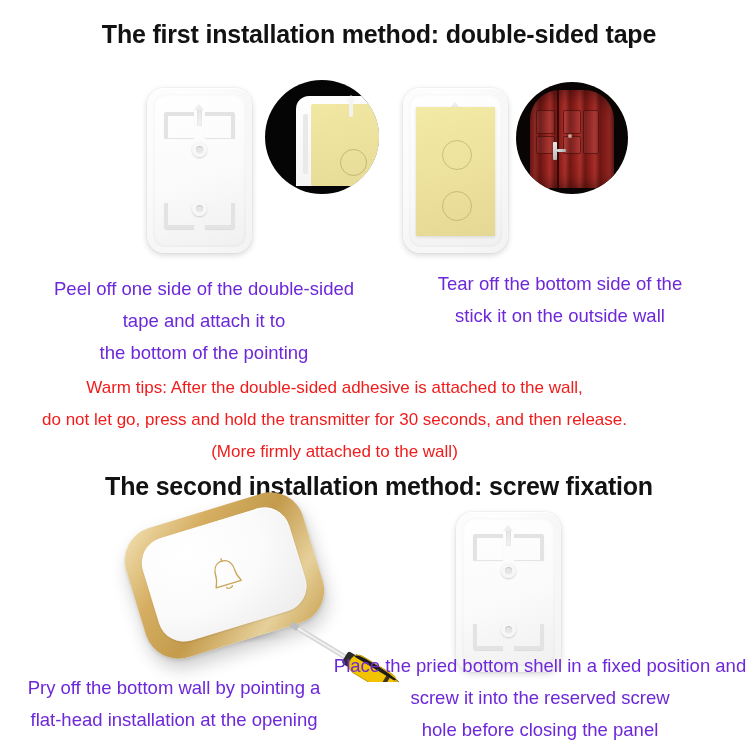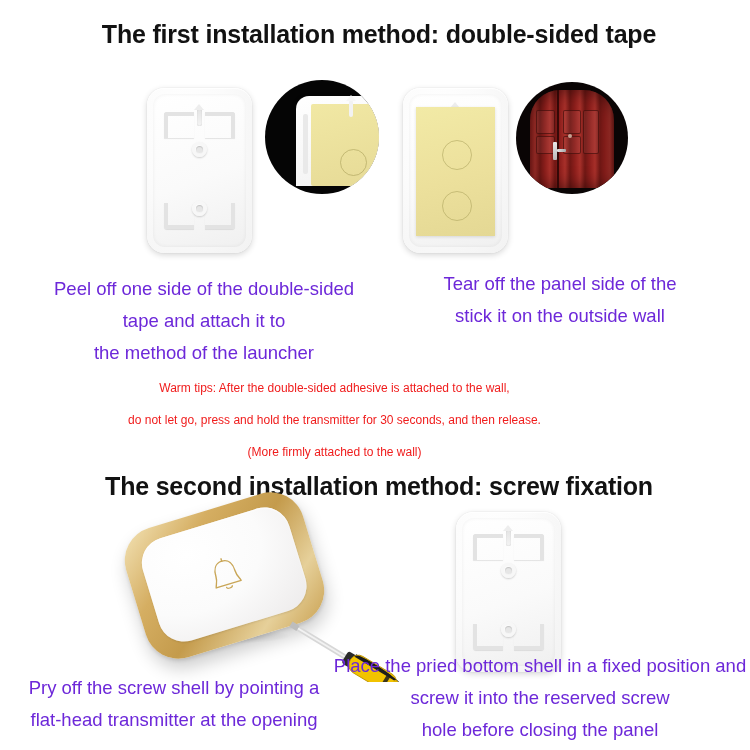--- a/index.html
+++ b/index.html
@@ -44,21 +44,21 @@
 
   #caption-left-1  { left: 14px;  top: 273px; width: 380px; }
   #caption-right-1 { left: 380px; top: 268px; width: 360px; }
 
   .warn {
     position: absolute;
     left: 0;
     width: 669px;
     text-align: center;
     color: #f01c1c;
-    font-size: 12px;
+    font-size: 17px;
     line-height: 32px;
   }
   #warn-block { top: 372px; }
   .warn div { white-space: nowrap; }
 
   #caption-left-2  { left: 0px;   top: 672px; width: 348px; }
   #caption-right-2 { left: 330px; top: 650px; width: 420px; }
 
   
   .art { position: absolute; }
@@ -329,25 +329,25 @@
       <div class="door-panel" style="left:47px; top:54px; width:16px; height:16px;"></div>
       <div class="door-panel" style="left:67px; top:28px; width:14px; height:42px;"></div>
       <div class="door-knobdot" style="left:52px; top:52px;"></div>
       <div class="door-handle"></div>
     </div>
   </div>
 
   <div class="caption" id="caption-left-1">
     <div>Peel off one side of the double-sided</div>
     <div>tape and attach it to</div>
-    <div>the method of the launcher</div>
+    <div>the bottom of the pointing</div>
   </div>
 
   <div class="caption" id="caption-right-1">
-    <div>Tear off the panel side of the</div>
+    <div>Tear off the bottom side of the</div>
     <div>stick it on the outside wall</div>
   </div>
 
   <div class="warn" id="warn-block">
     <div>Warm tips: After the double-sided adhesive is attached to the wall,</div>
     <div>do not let go, press and hold the transmitter for 30 seconds, and then release.</div>
     <div>(More firmly attached to the wall)</div>
   </div>
 
   <div class="heading" id="heading-2">The second installation method: screw fixation</div>
@@ -396,22 +396,22 @@
       <div class="clip tr" style="right:17px; top:22px;"></div>
       <div class="clip bl" style="left:17px; bottom:22px;"></div>
       <div class="clip br" style="right:17px; bottom:22px;"></div>
       <div class="top-slot" style="left:50px; top:18px; height:16px;"></div>
       <div class="screw-hole" style="left:45px; top:51px;"></div>
       <div class="screw-hole" style="left:45px; top:110px;"></div>
     </div>
   </div>
 
   <div class="caption" id="caption-left-2">
-    <div>Pry off the screw shell by pointing a</div>
-    <div>flat-head transmitter at the opening</div>
+    <div>Pry off the bottom wall by pointing a</div>
+    <div>flat-head installation at the opening</div>
   </div>
 
   <div class="caption" id="caption-right-2">
     <div>Place the pried bottom shell in a fixed position and</div>
     <div>screw it into the reserved screw</div>
     <div>hole before closing the panel</div>
   </div>
 
 </div>
 

